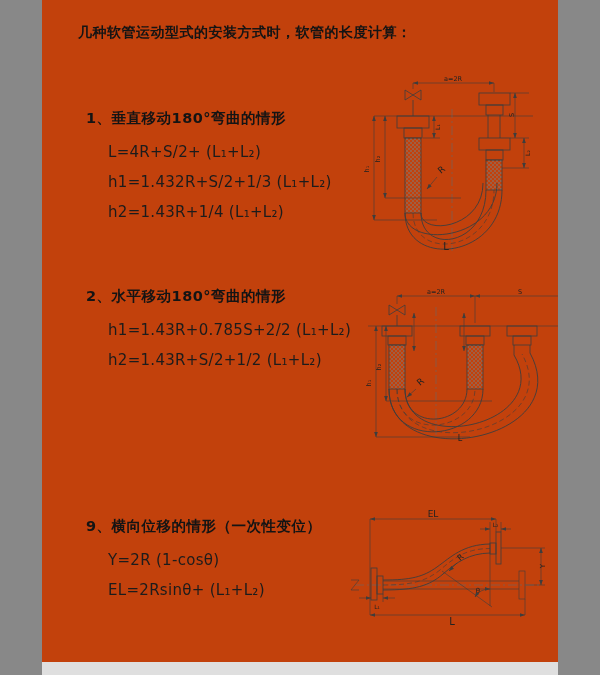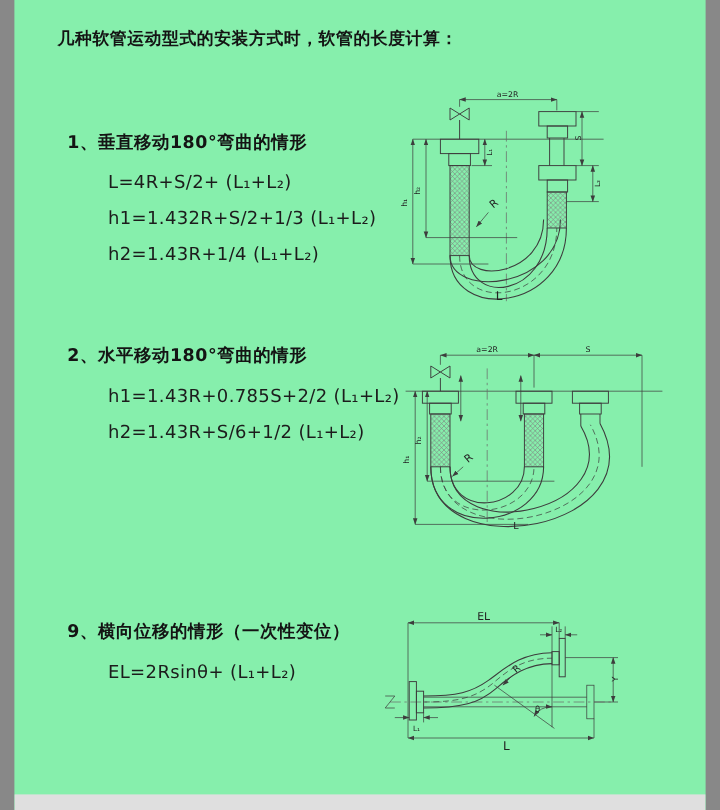--- a/index.html
+++ b/index.html
@@ -1,27 +1,27 @@
 <!DOCTYPE html>
 <html><head>
 <meta charset="utf-8">
 <style>
   html,body{margin:0;padding:0;background:#888;}
   .page{
-    position:relative;width:576px;height:675px;background:#86efac;
+    position:relative;width:516px;height:675px;background:#c2410c;
     font-family:"DejaVu Sans","Liberation Sans",sans-serif;color:#1a1a1a;
     overflow:hidden;margin:0 auto;text-decoration:underline;
   }
   .title{
     position:absolute;left:36px;top:24px;font-size:14px;font-weight:bold;
     letter-spacing:0.5px;color:#141414;
   }
   .sec{position:absolute;left:44px;}
   .sec-heading{font-size:14.5px;font-weight:bold;color:#141414;letter-spacing:0.5px;}
-  .formulas{margin:9px 0 0 34px;}
+  .formulas{margin:9px 0 0 22px;}
   .formula{height:30px;display:flex;align-items:center;font-size:15px;color:#1c1c1c;letter-spacing:0.3px;}
   .diag{position:absolute;}
   .diag text{stroke:none;fill:#222;font-family:"DejaVu Sans","Liberation Sans",sans-serif;}
   .bottom-strip{position:absolute;left:0;right:0;bottom:0;height:13px;background:#dfdfdf;}
 </style>
 </head>
 <body>
 
 <div class="page">
 
@@ -33,27 +33,28 @@
       <div class="formula">L=4R+S/2+ (L₁+L₂)</div>
       <div class="formula">h1=1.432R+S/2+1/3 (L₁+L₂)</div>
       <div class="formula">h2=1.43R+1/4 (L₁+L₂)</div>
     </div>
   </section>
 
   <section class="sec" style="top:287px;">
     <div class="sec-heading">2、水平移动180°弯曲的情形</div>
     <div class="formulas">
       <div class="formula">h1=1.43R+0.785S+2/2 (L₁+L₂)</div>
-      <div class="formula">h2=1.43R+S/6+1/2 (L₁+L₂)</div>
+      <div class="formula">h2=1.43R+S/2+1/2 (L₁+L₂)</div>
     </div>
   </section>
 
   <section class="sec" style="top:517px;">
     <div class="sec-heading">9、横向位移的情形（一次性变位）</div>
     <div class="formulas">
+      <div class="formula">Y=2R (1-cosθ)</div>
       <div class="formula">EL=2Rsinθ+ (L₁+L₂)</div>
     </div>
   </section>
 
   <svg class="diag" style="left:315px;top:73px;" width="270" height="182" viewBox="0 0 270 182">
     <defs>
       <marker id="ar" viewBox="0 0 10 10" refX="9.5" refY="5" markerWidth="9" markerHeight="9" orient="auto-start-reverse">
         <path d="M0,1.5 L10,5 L0,8.5 Z" fill="#3d3d3d"></path>
       </marker>
       <pattern id="hx" width="4" height="4" patternUnits="userSpaceOnUse">

